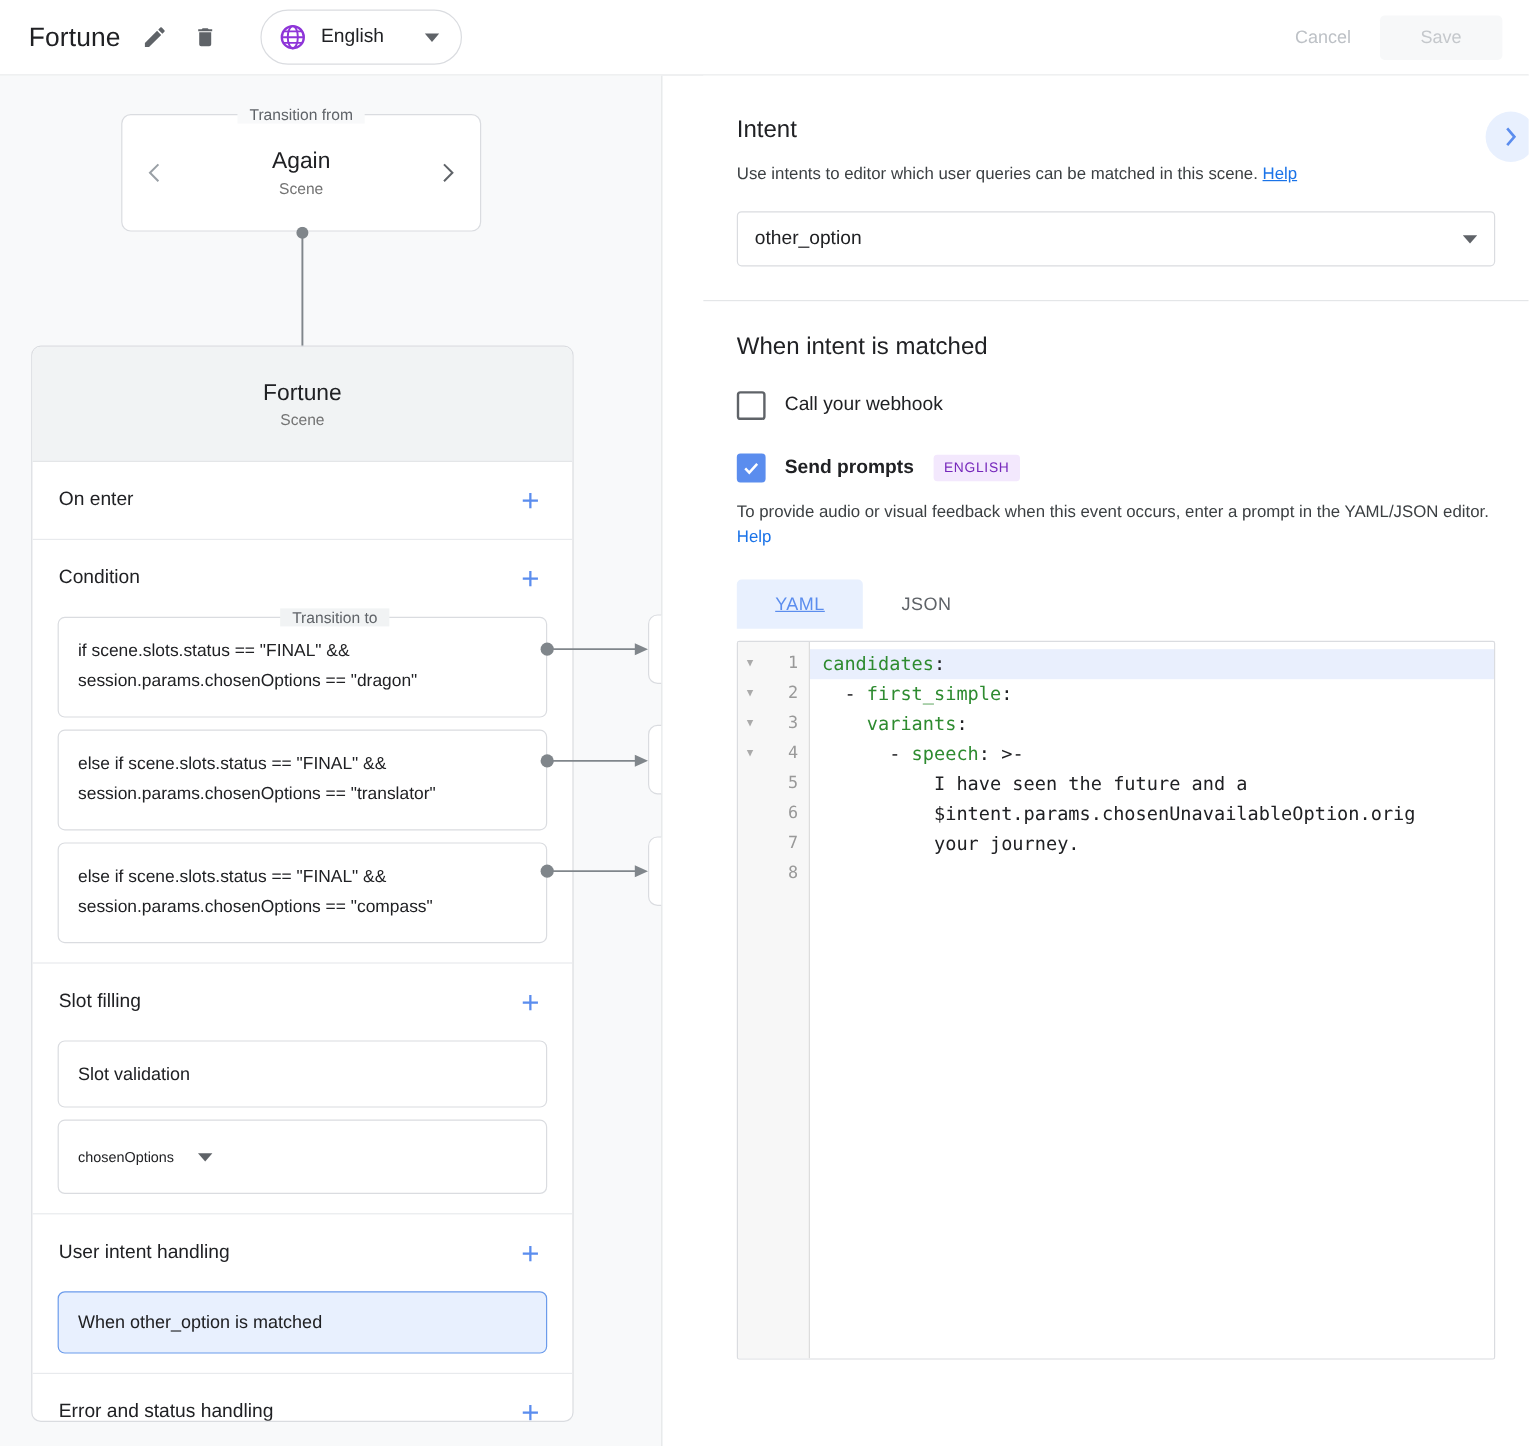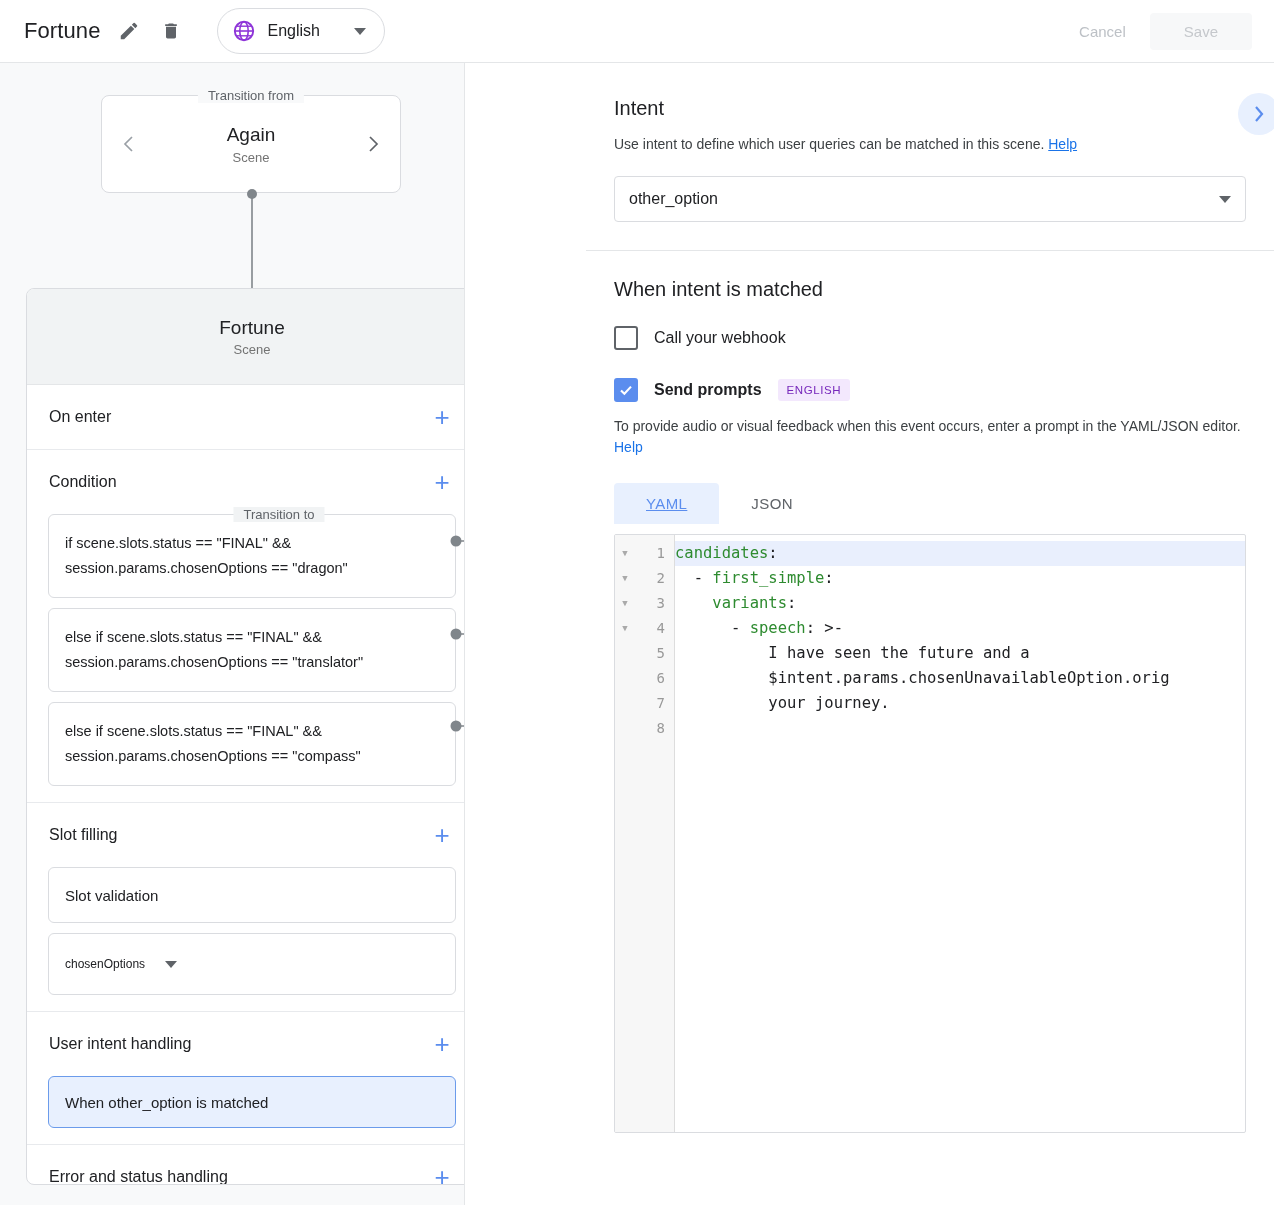--- a/index.html
+++ b/index.html
@@ -42,21 +42,21 @@
     font-family: "Liberation Sans", sans-serif;
   }
   .btn-save {
     font-size: 15px; color: #c5c8cc; background: #f7f8f9; border: none;
     padding: 10px 34px; border-radius: 4px; cursor: pointer;
     font-family: "Liberation Sans", sans-serif;
   }
 
   
   .left-panel {
-    position: absolute; left: 0; top: 63px; width: 465px; height: 1142px;
+    position: absolute; left: 0; top: 63px; width: 552px; height: 1142px;
     background: #f8f9fa; border-right: 1px solid #e4e6e8;
     overflow: hidden;
   }
 
   .fieldset-card {
     position: absolute; background: #fff;
     border: 1px solid #dadce0; border-radius: 8px;
   }
   .fieldset-legend {
     position: absolute; top: -8px; left: 50%; transform: translateX(-50%);
@@ -206,21 +206,21 @@
   }
   .fold {
     width: 20px; text-align: center; font-size: 9px; color: #aaa;
     cursor: pointer;
   }
   .gut-num { flex: 1; text-align: right; padding-right: 9px; }
   .code-area { flex: 1; padding-top: 6px; overflow: hidden; position: relative; }
   .code-line {
     height: 25px; line-height: 25px; white-space: pre;
     font-family: "DejaVu Sans Mono", monospace; font-size: 15.5px;
-    color: #202124; 
+    color: #202124; padding-left: 10px;
   }
   .code-line.hl { background: #e9effd; }
   .tok-key { color: #2e8b30; }
   .tok-punct { color: #202124; }
 
   .insert-row {
     display: flex; align-items: center; gap: 12px; margin-top: 23px;
   }
   .insert-label { font-size: 15px; color: #3c4043; margin-right: 2px; }
   .chip {
@@ -381,21 +381,21 @@
 
     <div class="chev-btn">
       <svg width="16" height="22" viewBox="0 0 16 22">
         <polyline points="5,4 11,11 5,18" fill="none" stroke="#5b8dee" stroke-width="2.2"></polyline>
       </svg>
     </div>
 
     <div class="rp-section" style="padding-top:34px;">
       <div class="rp-title">Intent</div>
       <div class="rp-desc">
-        <span>Use intent to define which user queries can be matched in this scene.</span>
+        <span>Use intents to editor which user queries can be matched in this scene.</span>
         <a class="help-link" href="#">Help</a>
       </div>
       <div class="select-box">
         <span class="select-value">other_option</span>
         <span class="caret"></span>
       </div>
     </div>
 
     <div class="rp-divider"></div>
 

